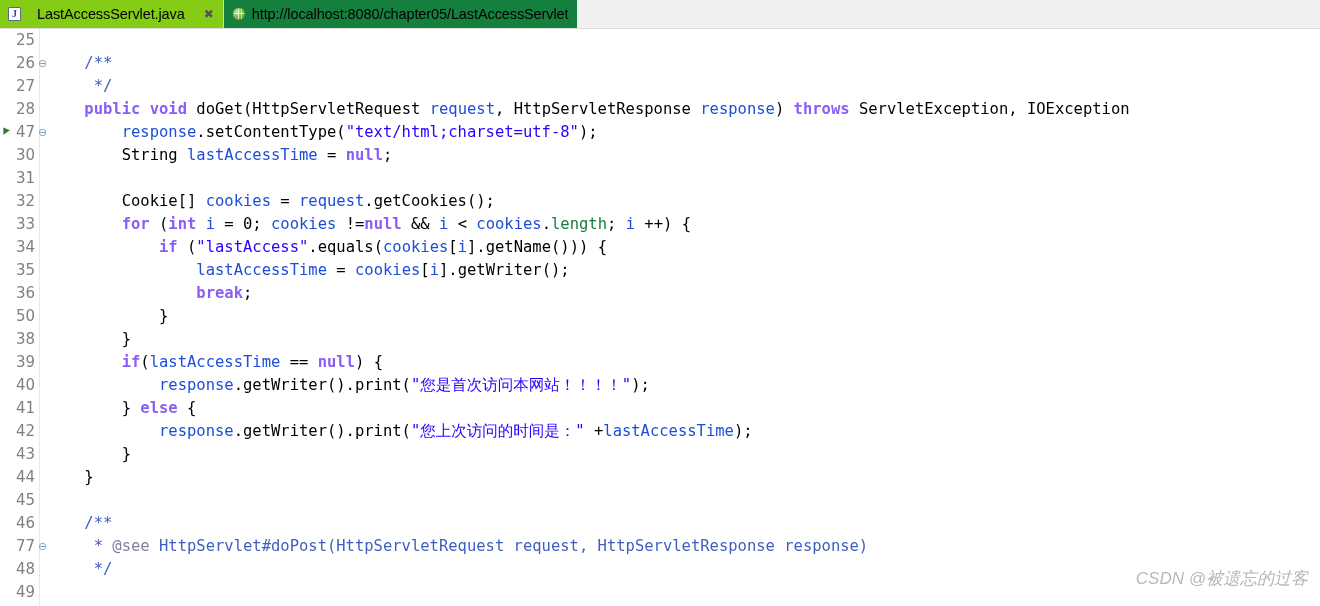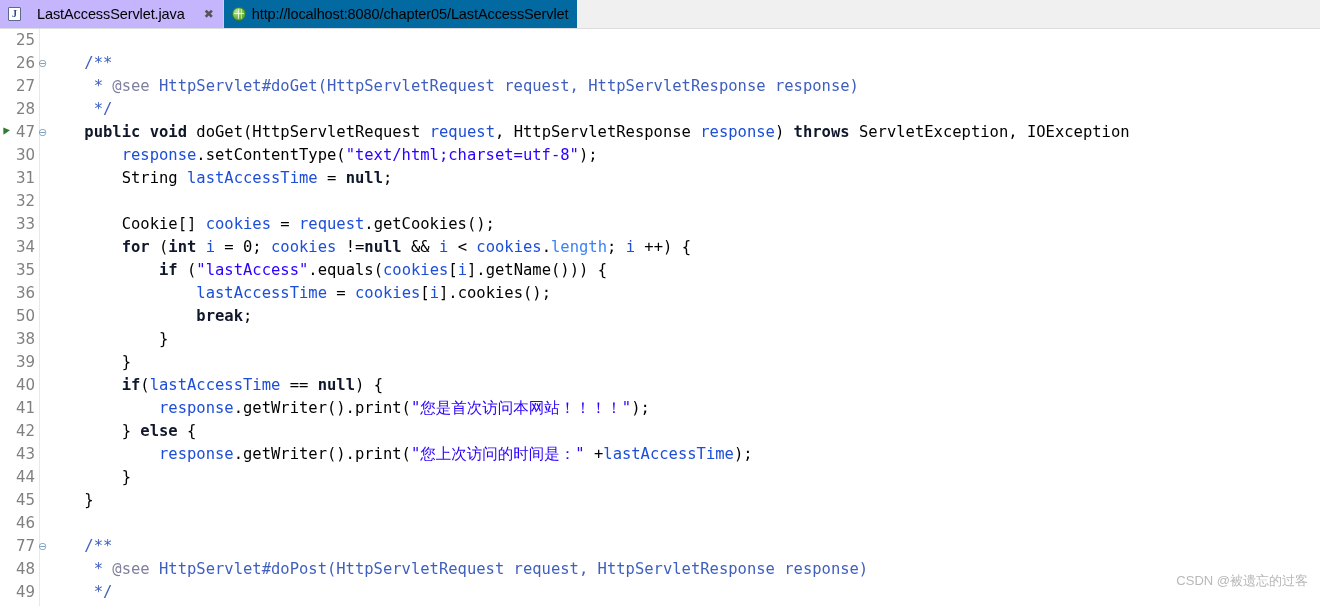--- a/index.html
+++ b/index.html
@@ -16,25 +16,25 @@
     position:absolute;left:0;top:0;width:1320px;height:29px;
     background:#f0f0f0;
     border-bottom:1px solid #dcdcdc;
     display:flex;align-items:stretch;
     box-sizing:border-box;
   }
   .tab{
     display:flex;align-items:center;gap:6px;
     padding:0 9px 0 8px;
     font-size:14.5px;color:#000;
-    background:#0369a1;
+    background:#15803d;
     box-sizing:border-box;
     position:relative;
   }
-  .tab.active{background:#c4b5fd;gap:16px;}
+  .tab.active{background:#84cc16;gap:16px;}
   .tab + .tab{border-left:1px solid #d2d2d2;}
   .tab-label{white-space:nowrap;letter-spacing:-0.1px;}
   .tab-close{
     font-size:12px;color:#555;margin-left:3px;line-height:1;
     font-family:"DejaVu Sans", sans-serif;
   }
 
   
   .ico-java{
     width:13px;height:14px;flex:0 0 auto;position:relative;
@@ -99,33 +99,33 @@
     width:0;height:0;
     border-left:4px solid transparent;
     border-right:4px solid transparent;
     border-bottom:6px solid #2e7d32;
     transform:rotate(-35deg);
   }
 
   .codeline{color:#000000;padding-left:6px;}
 
   
-  .kw   {color:#0f172a;font-weight:bold;}   
+  .kw   {color:#8b5cf6;font-weight:bold;}   
   .str  {color:#2a00ff;}                    
   .doc  {color:#3f5fbf;}                    
   .dtag {color:#7f7f9f;}                    
-  .fld  {color:#3b82f6;}                    
+  .fld  {color:#15803d;}                    
   .loc  {color:#1d4ed8;}
 
   
   .watermark{
     position:absolute;right:12px;bottom:16px;
-    font-size:13px;color:#b8b8b8;
+    font-size:17px;color:#b8b8b8;
     font-family:"Liberation Sans", sans-serif;
-    pointer-events:none;white-space:nowrap;
+    pointer-events:none;white-space:nowrap;font-style:italic;
   }
 </style>
 </head>
 <body>
 
 <div id="app">
 
   <div class="tabbar" id="tabbar">
       <div class="tab active">
         <span class="ico-java"></span>
@@ -163,30 +163,29 @@
         <div class="ln"><span>45</span></div>
         <div class="ln"><span>46</span></div>
         <div class="ln"><span>77</span><span class="fold">⊖</span></div>
         <div class="ln"><span>48</span></div>
         <div class="ln"><span>49</span></div>
         <div class="ln"><span class="fold">⊖</span></div>
       </div>
     <div class="code-area" id="codearea">
         <div class="codeline">&nbsp;</div>
         <div class="codeline"><span>    </span><span class="doc">/**</span></div>
-        <div class="codeline"><span class="doc">     * </span><span class="dtag">@see</span><span class="doc"> HttpServlet#doGet(HttpServletRequest request, HttpServletResponse response)</span></div>
         <div class="codeline"><span class="doc">     */</span></div>
         <div class="codeline"><span>    </span><span class="kw">public</span><span> </span><span class="kw">void</span><span> doGet(HttpServletRequest </span><span class="loc">request</span><span>, HttpServletResponse </span><span class="loc">response</span><span>) </span><span class="kw">throws</span><span> ServletException, IOException</span></div>
         <div class="codeline"><span>        </span><span class="loc">response</span><span>.setContentType(</span><span class="str">"text/html;charset=utf-8"</span><span>);</span></div>
         <div class="codeline"><span>        String </span><span class="loc">lastAccessTime</span><span> = </span><span class="kw">null</span><span>;</span></div>
         <div class="codeline">&nbsp;</div>
         <div class="codeline"><span>        Cookie[] </span><span class="loc">cookies</span><span> = </span><span class="loc">request</span><span>.getCookies();</span></div>
         <div class="codeline"><span>        </span><span class="kw">for</span><span> (</span><span class="kw">int</span><span> </span><span class="loc">i</span><span> = 0; </span><span class="loc">cookies</span><span> !=</span><span class="kw">null</span><span> &amp;&amp; </span><span class="loc">i</span><span> &lt; </span><span class="loc">cookies</span><span>.</span><span class="fld">length</span><span>; </span><span class="loc">i</span><span> ++) {</span></div>
         <div class="codeline"><span>            </span><span class="kw">if</span><span> (</span><span class="str">"lastAccess"</span><span>.equals(</span><span class="loc">cookies</span><span>[</span><span class="loc">i</span><span>].getName())) {</span></div>
-        <div class="codeline"><span>                </span><span class="loc">lastAccessTime</span><span> = </span><span class="loc">cookies</span><span>[</span><span class="loc">i</span><span>].cookies();</span></div>
+        <div class="codeline"><span>                </span><span class="loc">lastAccessTime</span><span> = </span><span class="loc">cookies</span><span>[</span><span class="loc">i</span><span>].getWriter();</span></div>
         <div class="codeline"><span>                </span><span class="kw">break</span><span>;</span></div>
         <div class="codeline"><span>            }</span></div>
         <div class="codeline"><span>        }</span></div>
         <div class="codeline"><span>        </span><span class="kw">if</span><span>(</span><span class="loc">lastAccessTime</span><span> == </span><span class="kw">null</span><span>) {</span></div>
         <div class="codeline"><span>            </span><span class="loc">response</span><span>.getWriter().print(</span><span class="str">"您是首次访问本网站！！！！"</span><span>);</span></div>
         <div class="codeline"><span>        } </span><span class="kw">else</span><span> {</span></div>
         <div class="codeline"><span>            </span><span class="loc">response</span><span>.getWriter().print(</span><span class="str">"您上次访问的时间是："</span><span> +</span><span class="loc">lastAccessTime</span><span>);</span></div>
         <div class="codeline"><span>        }</span></div>
         <div class="codeline"><span>    }</span></div>
         <div class="codeline">&nbsp;</div>

